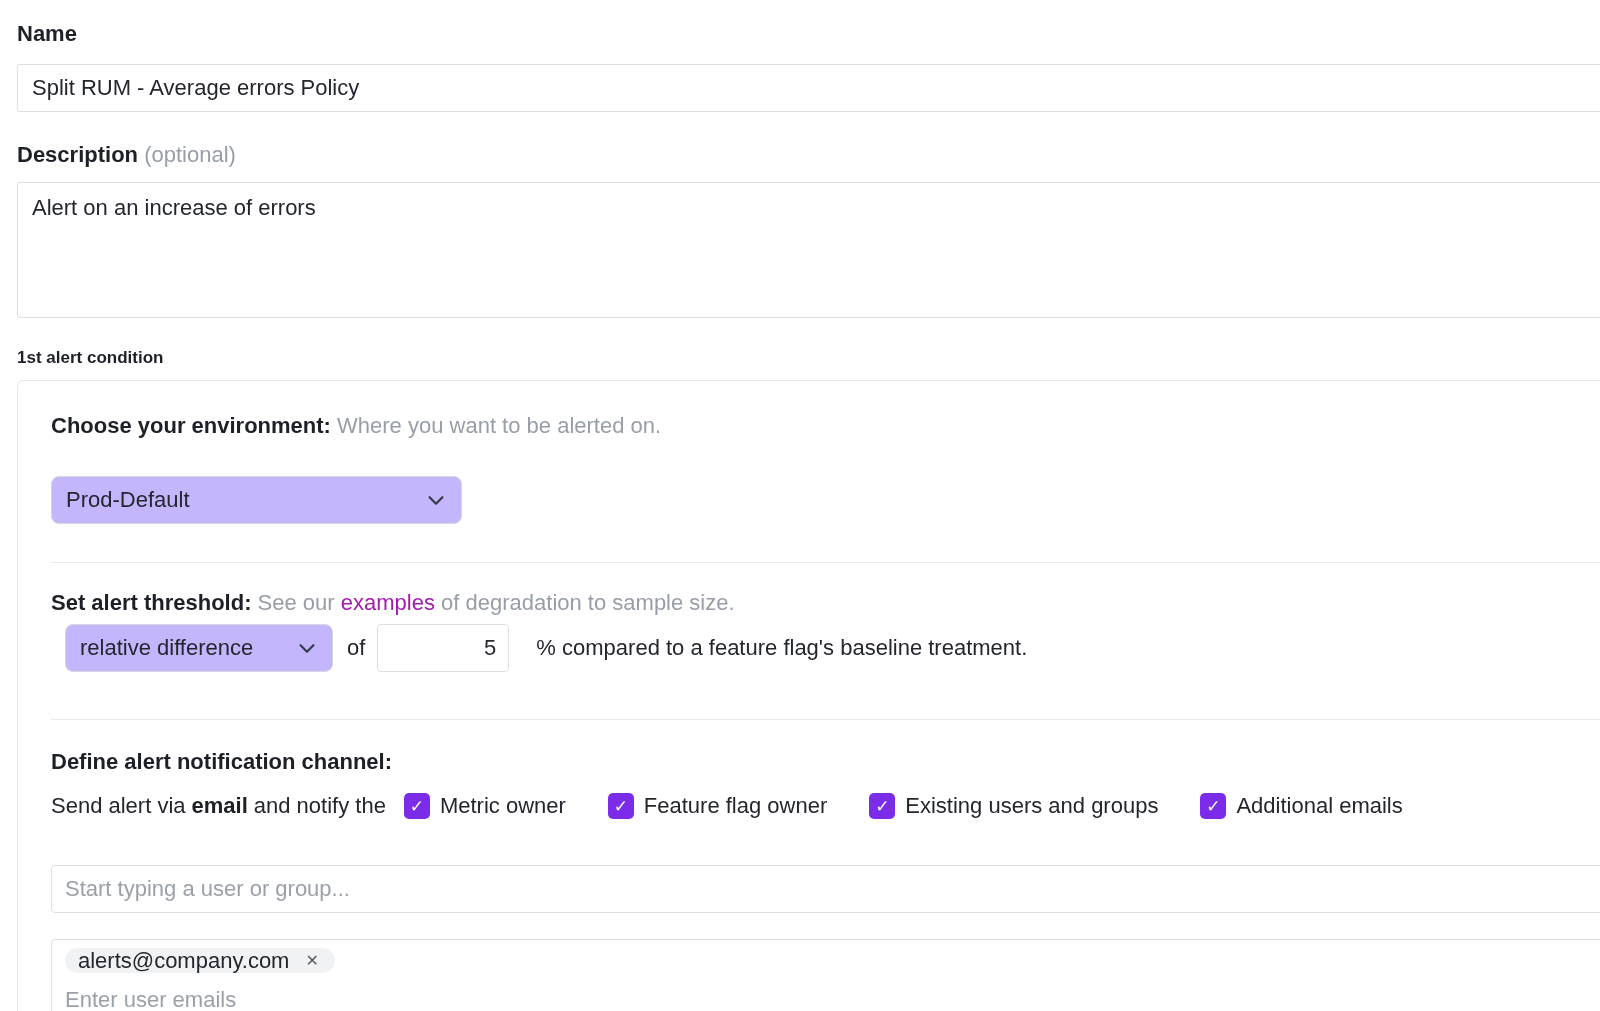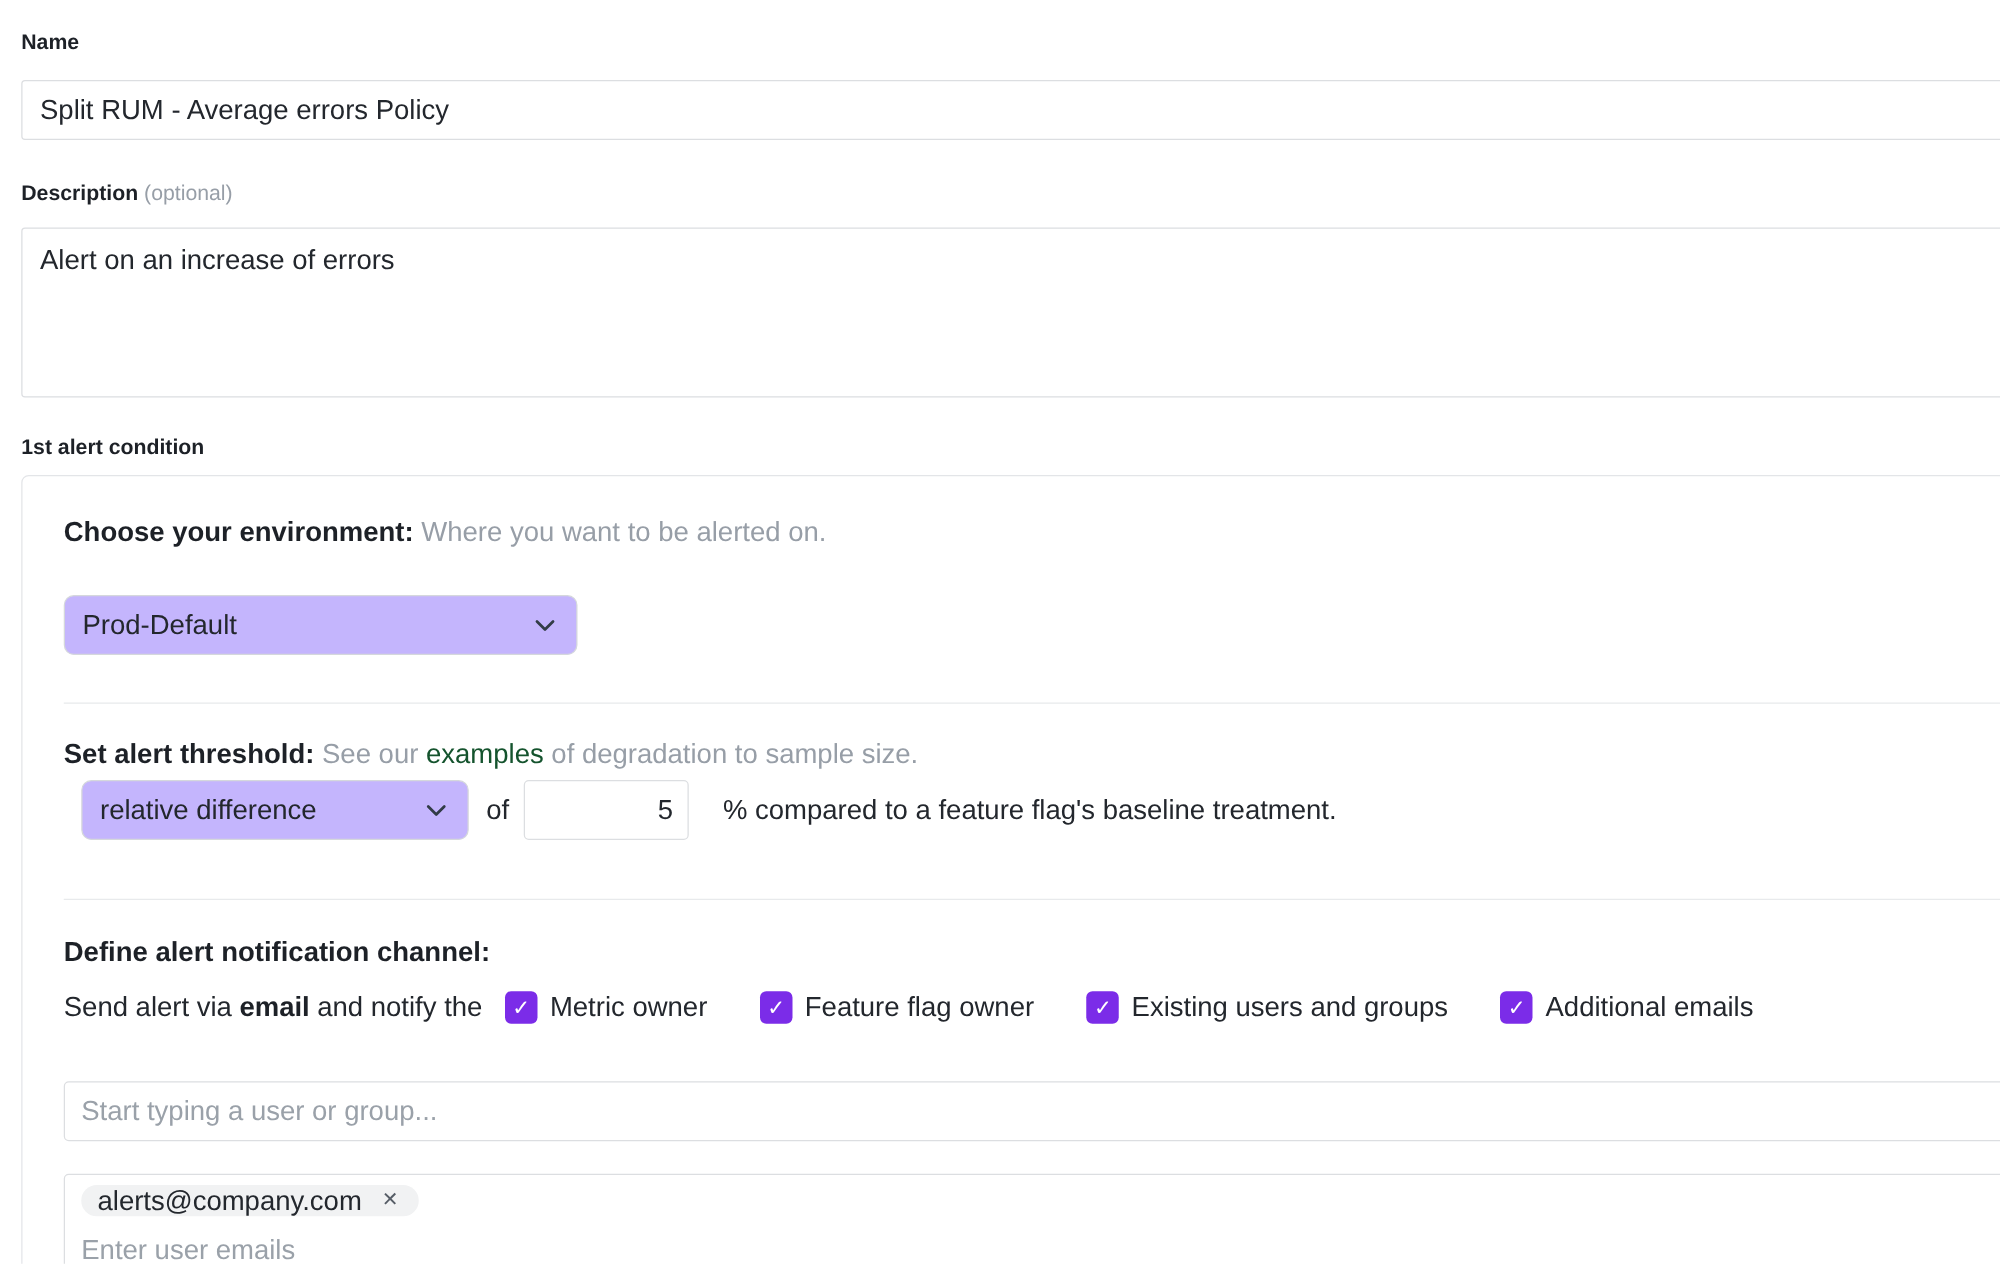--- a/index.html
+++ b/index.html
@@ -7,21 +7,21 @@
   body {
     width: 1600px; height: 1011px; overflow: hidden;
     background: #ffffff;
     font-family: "Liberation Sans", "DejaVu Sans", sans-serif;
     color: #23272d;
   }
   .page { padding-top: 22px; }
 
   .field-label {
     margin: 0 0 0 17px;
-    font-size: 17px; font-weight: 700; color: #1d2127;
+    font-size: 22px; font-weight: 700; color: #1d2127;
     line-height: 24px;
   }
   .optional { font-weight: 400; color: #979ea7; }
 
   .full { width: 1610px; margin-left: 17px; }
 
   input, textarea {
     font-family: "Liberation Sans", "DejaVu Sans", sans-serif;
     font-size: 22px; color: #23272d;
     border: 1px solid #dcdee1; background: #fff;
@@ -46,42 +46,42 @@
 
   .condition-box {
     margin-top: 10px; margin-left: 17px; width: 1610px; height: 760px;
     border: 1px solid #e3e5e8; border-radius: 6px;
     padding: 32px 0 0 33px;
   }
 
   .line { font-size: 22px; line-height: 26px; }
   .line .b { font-weight: 700; color: #1d2127; }
   .line .muted { color: #979ea7; }
-  .link { color: #14532d; cursor: pointer; }
+  .link { color: #a21caf; cursor: pointer; }
 
   .select {
     display: flex; align-items: center; justify-content: space-between;
     height: 48px; border: 1px solid #d5d8dc; border-radius: 8px;
     padding: 0 14px; font-size: 22px; color: #23272d; background: #c4b5fd;
     cursor: pointer;
   }
   .env-select { margin-top: 37px; width: 411px; }
   .chev { flex: none; }
 
   .divider { height: 1px; background: #e8eaec; width: 100%; }
   .div1 { margin-top: 38px; }
   .div2 { margin-top: 47px; }
 
   .threshold-line { margin-top: 27px; }
 
   .threshold-row {
     margin-top: 8px; display: flex; align-items: center;
     font-size: 22px; color: #23272d;
   }
-  .comparison-select { margin-left: 14px; width: 310px; }
+  .comparison-select { margin-left: 14px; width: 268px; }
   .of-text { margin-left: 14px; }
   .threshold-input {
     margin-left: 12px; width: 132px; height: 48px;
     border-radius: 4px; text-align: right; padding: 0 12px;
   }
   .pct-text { margin-left: 27px; }
 
   .define-line { margin-top: 29px; }
 
   .send-row {

